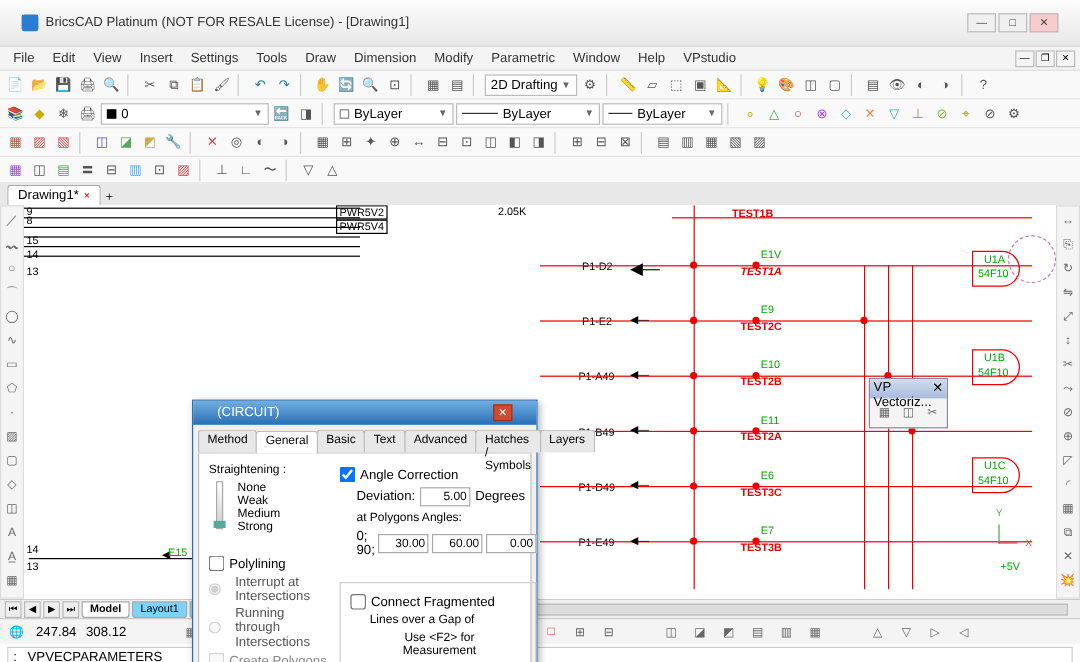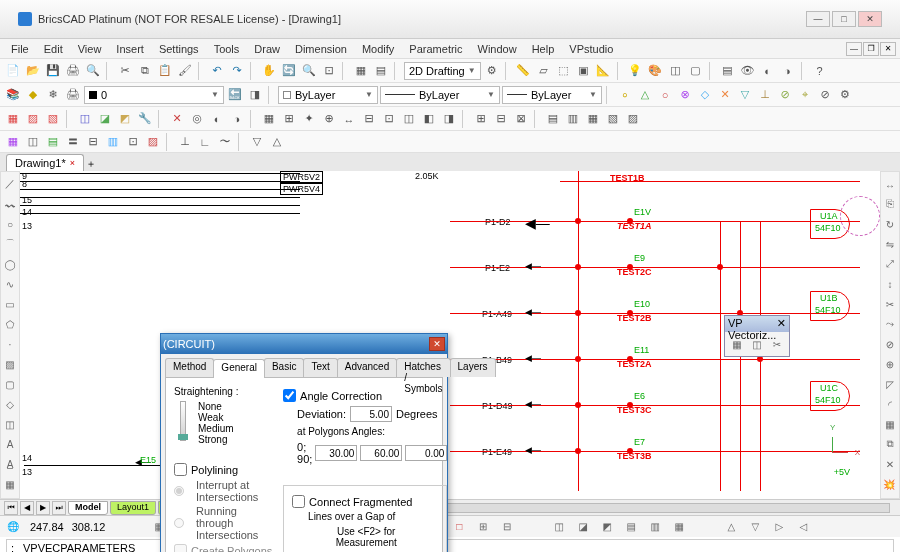--- a/index.html
+++ b/index.html
@@ -33,21 +33,21 @@
 
 .sch-line { position: absolute; background: #e00; }
 .sch-black { position: absolute; background: #000; }
 .sch-text { position: absolute; color: #e00; font-size: 9px; font-weight:bold; }
 .sch-blk-text { position: absolute; color:#000; font-size: 9px; }
 .sch-node { position:absolute; width:6px; height:6px; background:#e00; border-radius:50%; transform:translate(-50%,-50%); }
 .sch-green { position:absolute; color:#0a0; font-size:9px; }
 
 
 .dialog { position: absolute; left: 160px; top: 162px; width: 288px; background: #f0f0f0; border: 1px solid #2a6fb5; box-shadow: 2px 2px 6px rgba(0,0,0,.3); }
-.dialog-title { height: 20px; background: linear-gradient(#6faee0,#2a6fb5); display: flex; align-items: center; justify-content: space-between; padding: 0 2px; color: #fff; font-size: 11px; }
+.dialog-title { height: 20px; background: linear-gradient(#6faee0,#2a6fb5); display: flex; align-items: center; justify-content: space-between; padding: 0 20px; color: #fff; font-size: 11px; }
 .dialog-title .x { width:16px;height:14px;background:#d04a2f;color:#fff;display:flex;align-items:center;justify-content:center;font-size:9px;border:1px solid #a03020; }
 .dialog-body { padding: 4px; }
 .tabstrip { display: flex; border-bottom: 1px solid #bbb; height: 20px; }
 .dtab { padding: 2px 7px; border:1px solid #bbb; border-bottom:none; background:#e8e8e8; margin-right:-1px; border-radius: 3px 3px 0 0; font-size:10px; }
 .dtab.active { background:#fff; position:relative; top:1px; }
 .panel { background:#fff; border:1px solid #bbb; border-top:none; padding: 8px; height: 218px; display:flex; gap:8px; }
 .col1 { width: 110px; }
 .col2 { flex:1; }
 .grp { border:1px solid #ccc; padding:6px 6px 6px 8px; margin-bottom:6px; position:relative; }
 .radio-row { display:flex; align-items:center; gap:12px; font-size:10px; margin:2px 0; color:#555; }
@@ -55,21 +55,21 @@
 .check-row { display:flex; align-items:center; gap:4px; font-size:10px; margin:3px 0; }
 .numinput { width:42px; height:16px; border:1px solid #aaa; font-size:10px; padding:0 2px; text-align:right; }
 
 
 .palette { position:absolute; right:110px; top:144px; width:66px; border:1px solid #88a; background:#f4f4f4; }
 .palette-title { height:16px; background:linear-gradient(#cde,#abd); font-size:9px; padding:1px 3px; display:flex; justify-content:space-between; }
 .palette-body { display:flex; padding:4px; gap:4px; }
 
 .layoutTabs { height:16px; background:#eee; display:flex; align-items:center; padding:0 4px; gap:2px; border-top:1px solid #ccc; }
 .navbtn { width:14px; height:14px; border:1px solid #bbb; font-size:8px; display:flex;align-items:center;justify-content:center; }
-.ltab { height:14px; border:1px solid #aaa; background:#bef264; padding:0 6px; font-size:9px; border-radius:0 0 3px 3px; }
+.ltab { height:14px; border:1px solid #aaa; background:#7dd3fc; padding:0 6px; font-size:9px; border-radius:0 0 3px 3px; }
 
 .statusrow { height: 22px; background: #f4f4f4; border-top:1px solid #ccc; display:flex; align-items:center; padding:0 6px; gap:8px; }
 .cmdrow { height:18px; background:#fff; border:1px solid #ccc; margin:2px 6px; display:flex; align-items:center; padding:0 4px; font-size:10px; }
 .bottombar { height:18px; background:#f0f0f0; border-top:1px solid #ccc; display:flex; align-items:center; justify-content:flex-end; padding:0 4px; font-size:9px; gap:6px; color:#666; overflow:hidden; }
 .bottombar span { white-space:nowrap; }
 
 .slider { width:6px; height:40px; background:linear-gradient(#fff,#ccc); border:1px solid #aaa; position:relative; margin:0 6px; }
 .slider-thumb { width:10px; height:6px; background:#5a9; position:absolute; bottom:0; left:-3px; }
 </style>
 </head>

